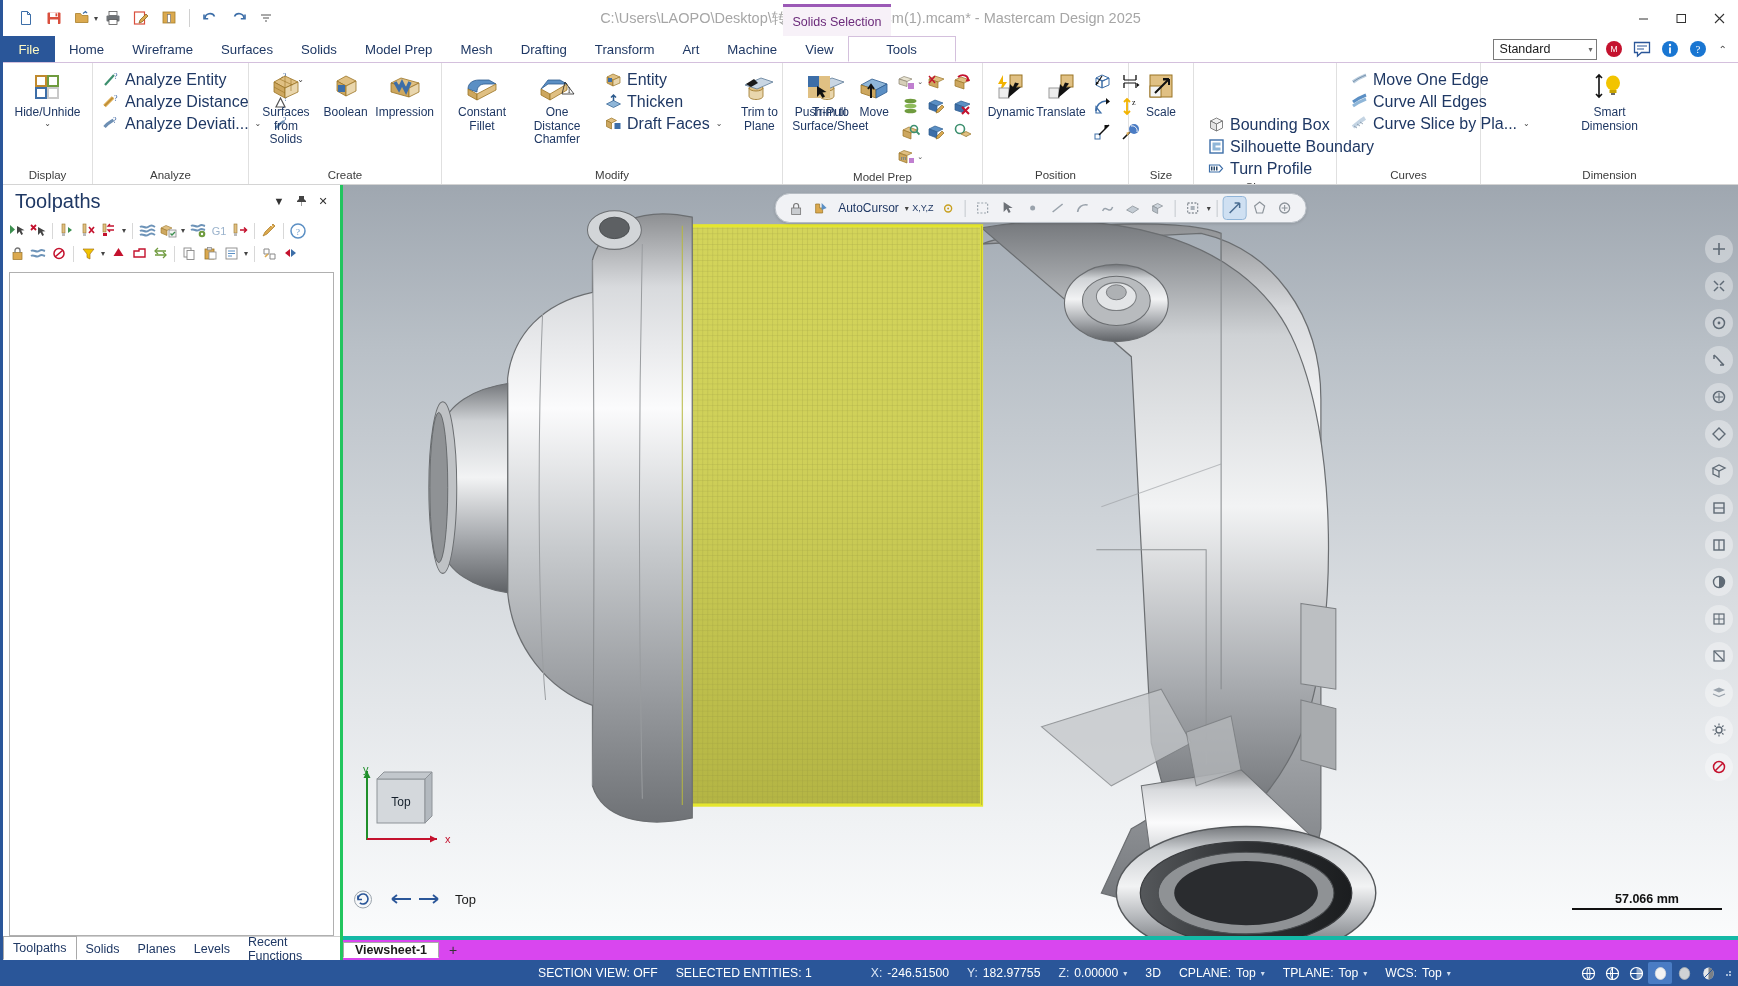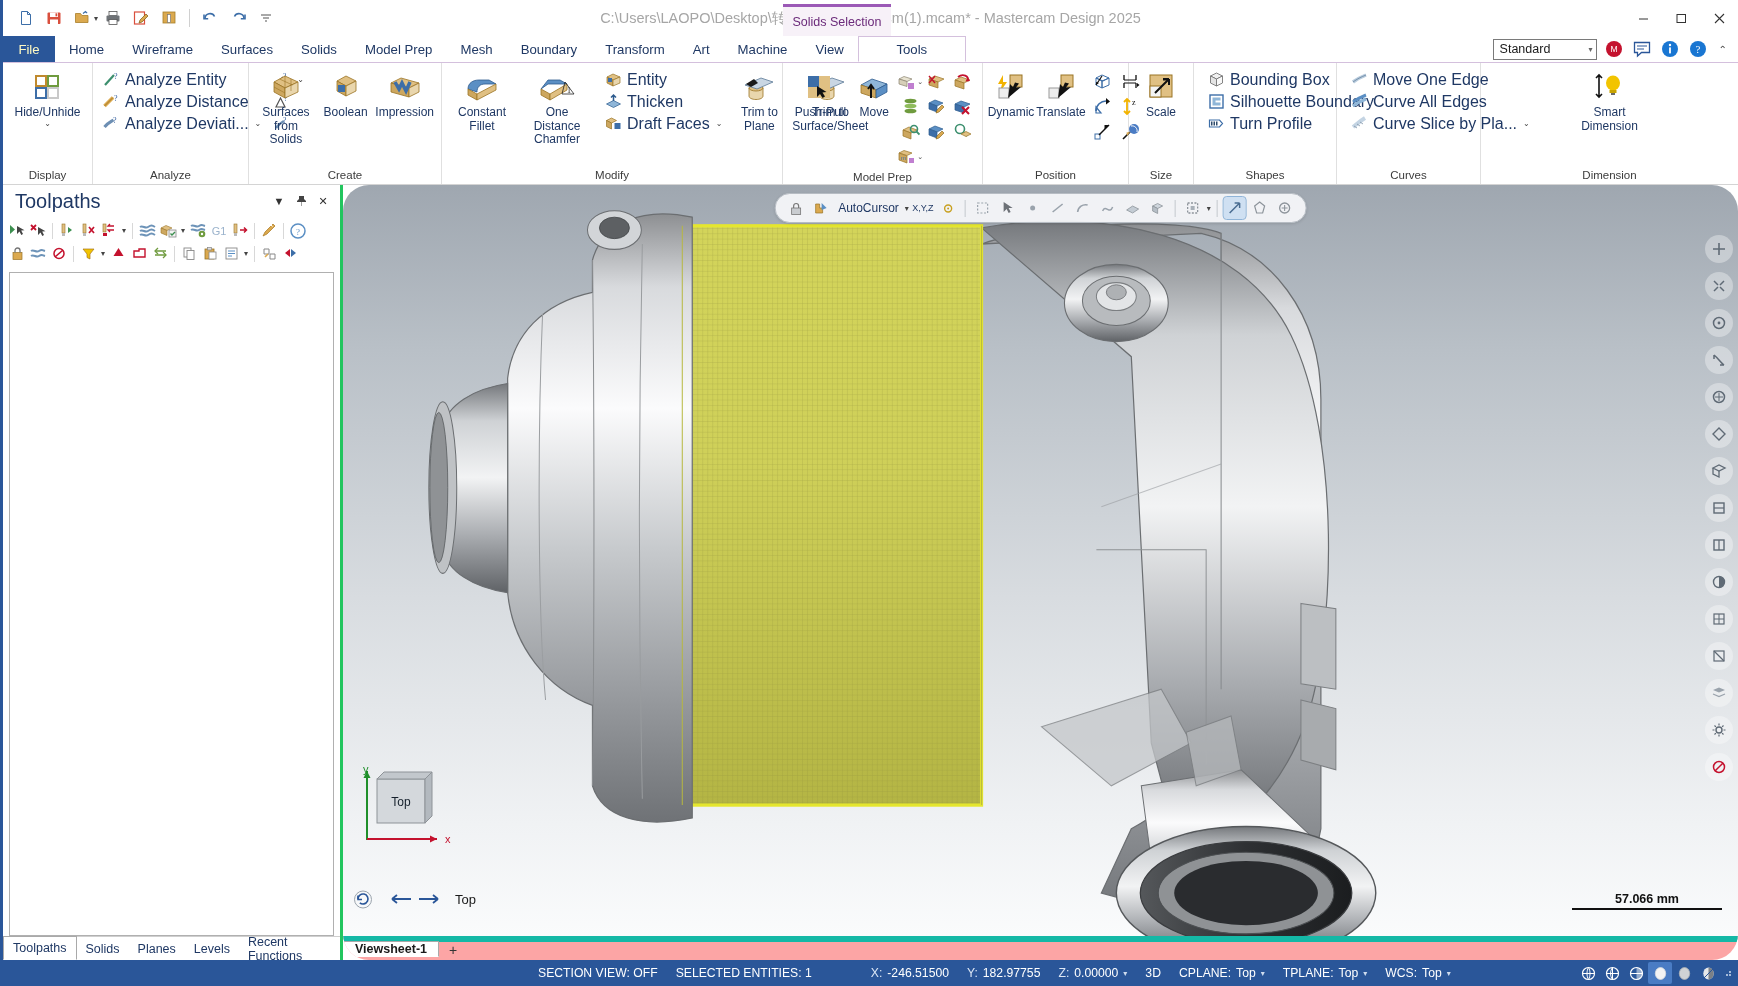--- a/index.html
+++ b/index.html
@@ -135,22 +135,22 @@
   .gnomon { position: absolute; left: 14px; bottom: 80px; width: 105px; height: 95px; }
   .vs-ctrls { position: absolute; left: 8px; bottom: 26px; display: flex; align-items: center; gap: 14px; }
   .vs-btn { width: 24px; height: 22px; display: flex; align-items: center; justify-content: center;
             cursor: pointer; color: #2a5699; }
   .vs-label { font-size: 13px; color: #1a1a1a; }
   .scalebar { position: absolute; right: 16px; bottom: 26px; text-align: center; }
   .scalebar .val { font-size: 12.5px; color: #111; font-weight: bold; }
   .scalebar .bar { height: 2px; background: #111; width: 150px; margin-top: 2px; }
 
   
-  .vsheet-bar { height: 24px; flex: 0 0 24px; background: #fca5a5; display: flex; align-items: flex-start;
-                border-top: 6px solid #14b8a6; }
+  .vsheet-bar { height: 24px; flex: 0 0 24px; background: #d946ef; display: flex; align-items: center;
+                border-top: 4px solid #14b8a6; }
   .vsheet-tab { padding: 0 11px; display: flex; align-items: center; font-size: 12.5px;
                 color: #1a1a1a; font-weight: bold; border: 1px solid #a9a9a9;
                 border-bottom-color: #fff; background: #fff; cursor: pointer; margin-top: -1px; }
   .vsheet-add { padding: 0 10px; display: flex; align-items: center; font-size: 14px; color: #333;
                 cursor: pointer; }
 
   
   .statusbar { height: 26px; flex: 0 0 26px; background: #2a5699; display: flex; align-items: center;
                color: #fff; font-size: 12.2px; padding: 0 4px; }
   .sb-item { padding: 0 9px; white-space: nowrap; display: flex; align-items: center; gap: 5px;
@@ -253,21 +253,21 @@
   </div>
 
   <div class="tabstrip">
     <div class="tab file">File</div>
     <div class="tab">Home</div>
     <div class="tab">Wireframe</div>
     <div class="tab">Surfaces</div>
     <div class="tab">Solids</div>
     <div class="tab">Model Prep</div>
     <div class="tab">Mesh</div>
-    <div class="tab">Boundary</div>
+    <div class="tab">Drafting</div>
     <div class="tab">Transform</div>
     <div class="tab">Art</div>
     <div class="tab">Machine</div>
     <div class="tab">View</div>
     <div class="tab active-ctx">Tools</div>
 
     <div class="tabstrip-right">
       <div class="config-select">
         <span class="cs-label">Standard</span>
         <span class="cs-caret">▾</span>
@@ -704,21 +704,21 @@
             </svg>
           </span>
           <span class="lbl">Scale</span>
         </div>
       </div>
       <div class="rgroup-title">Size</div>
     </div>
 
     <div class="rgroup" style="width:143px;">
       <div class="rgroup-body">
-        <div class="smallcol" style="padding-left:4px;">
+        <div class="smallcol" style="padding-left:4px;margin-top:45px;">
           <div class="smallbtn">
             <span class="ico">
               <svg width="17" height="17" viewBox="0 0 17 17">
                   <path d="M2.5 5l6-3 6 3-6 3z" fill="#f1f1f1" stroke="#777" stroke-width=".9"></path>
                   <path d="M2.5 5v7l6 3V8z" fill="#e4e4e4" stroke="#777" stroke-width=".9"></path>
                   <path d="M8.5 8l6-3v7l-6 3z" fill="#f8f8f8" stroke="#777" stroke-width=".9"></path>
                 </svg>
             </span>
             <span class="lbl">Bounding Box</span>
           </div>
@@ -988,21 +988,21 @@
 
       <div class="lpanel-tabs">
         <div class="lptab active">Toolpaths</div>
         <div class="lptab">Solids</div>
         <div class="lptab">Planes</div>
         <div class="lptab">Levels</div>
         <div class="lptab">Recent Functions</div>
       </div>
     </div>
 
-    <div style="flex:1; display:flex; flex-direction:column; overflow:hidden;border-radius:26px;">
+    <div style="flex:1; display:flex; flex-direction:column; overflow:hidden;">
       <div class="gfx">
 
         <svg width="100%" height="100%" viewBox="0 0 1398 700" preserveAspectRatio="none" style="position:absolute;inset:0;">
           <defs>
             <linearGradient id="gMetal" x1="0" y1="0" x2="0" y2="1">
               <stop offset="0%" stop-color="#8d8f92"></stop>
                 <stop offset="12%" stop-color="#d8dadd"></stop>
               <stop offset="32%" stop-color="#fbfbfc"></stop>
                 <stop offset="55%" stop-color="#c7cacd"></stop>
               <stop offset="78%" stop-color="#9a9da1"></stop>

